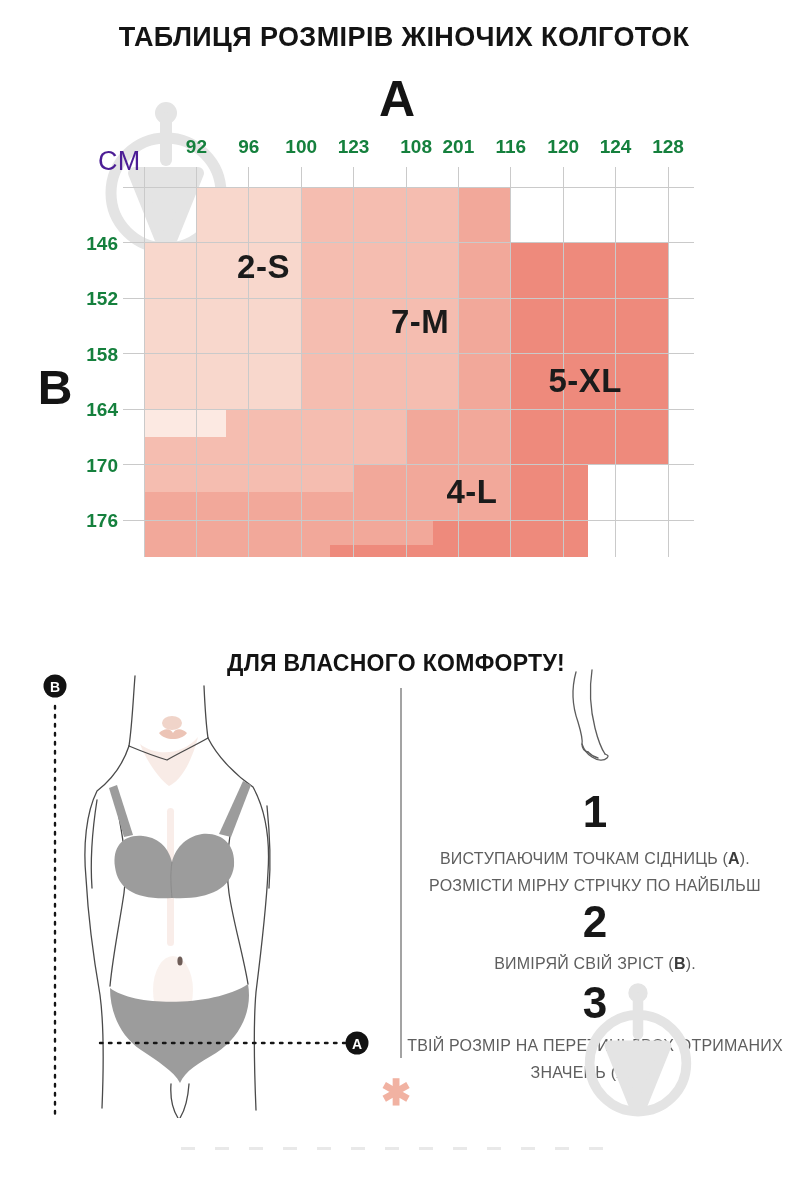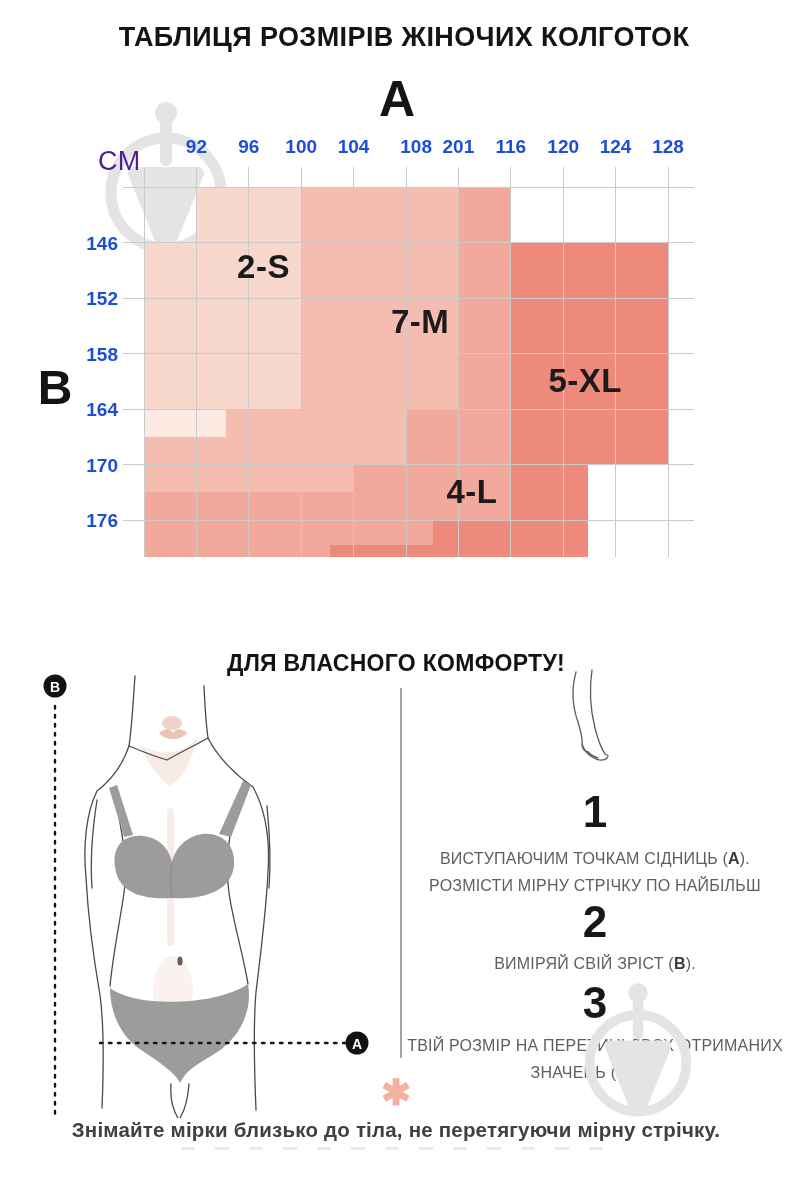--- a/index.html
+++ b/index.html
@@ -10,21 +10,21 @@
          font-size:27px;font-weight:700;letter-spacing:.4px;color:#141414;margin:8px;}
   .axis-a{position:absolute;left:347px;top:70px;width:100px;text-align:center;
           font-size:50px;font-weight:700;color:#141414;}
   .axis-b{position:absolute;left:26px;top:360px;width:58px;text-align:center;
           font-size:48px;font-weight:700;color:#141414;}
   .cm-label{position:absolute;left:98px;top:146px;font-size:27px;font-weight:400;
             letter-spacing:.5px;color:#4c1d95;}
   #chart-layer{position:absolute;left:0;top:0;width:792px;height:600px;}
   .hm-cell{position:absolute;z-index:1;}
   .grid{position:absolute;background:#cacaca;z-index:2;}
-  .tick{position:absolute;z-index:3;font-size:19px;font-weight:700;color:#1d4ed8;text-align:center;}
+  .tick{position:absolute;z-index:3;font-size:19px;font-weight:700;color:#15803d;text-align:center;}
   .yt{text-align:right;}
   .zone-label{position:absolute;z-index:3;font-size:33px;font-weight:700;color:#1b1b1b;
               letter-spacing:.5px;transform:translate(-50%,-50%);white-space:nowrap;}
   .wm{position:absolute;z-index:0;}
   .subtitle{position:absolute;left:0;width:792px;text-align:center;font-size:23px;
             font-weight:700;color:#131313;letter-spacing:.3px;}
   .sub1{top:612px;} .sub2{top:650px;}
   .divider{position:absolute;left:400px;top:688px;width:2px;height:370px;background:#a3a3a3;}
   .rp{position:absolute;left:400px;width:390px;text-align:center;}
   .product-label{top:762px;font-size:15.5px;font-weight:700;letter-spacing:.6px;color:#1c1c1c;}
@@ -90,21 +90,21 @@
       <div class="grid" style="left: 123px; top: 186.5px; width: 571px; height: 1px;"></div>
       <div class="grid" style="left: 123px; top: 242px; width: 571px; height: 1px;"></div>
       <div class="grid" style="left: 123px; top: 297.5px; width: 571px; height: 1px;"></div>
       <div class="grid" style="left: 123px; top: 353px; width: 571px; height: 1px;"></div>
       <div class="grid" style="left: 123px; top: 408.5px; width: 571px; height: 1px;"></div>
       <div class="grid" style="left: 123px; top: 464px; width: 571px; height: 1px;"></div>
       <div class="grid" style="left: 123px; top: 519.5px; width: 571px; height: 1px;"></div>
       <div class="tick" style="left: 170.4px; top: 136px; width: 52px;">92</div>
       <div class="tick" style="left: 222.8px; top: 136px; width: 52px;">96</div>
       <div class="tick" style="left: 275.2px; top: 136px; width: 52px;">100</div>
-      <div class="tick" style="left: 327.6px; top: 136px; width: 52px;">104</div>
+      <div class="tick" style="left: 327.6px; top: 136px; width: 52px;">123</div>
       <div class="tick" style="left: 380px; top: 136px; width: 52px; text-align: right;">108</div>
       <div class="tick" style="left: 432.4px; top: 136px; width: 52px;">201</div>
       <div class="tick" style="left: 484.8px; top: 136px; width: 52px;">116</div>
       <div class="tick" style="left: 537.2px; top: 136px; width: 52px;">120</div>
       <div class="tick" style="left: 589.6px; top: 136px; width: 52px;">124</div>
       <div class="tick" style="left: 642px; top: 136px; width: 52px;">128</div>
       <div class="tick yt" style="left: 58px; top: 232.5px; width: 60px;">146</div>
       <div class="tick yt" style="left: 58px; top: 288px; width: 60px;">152</div>
       <div class="tick yt" style="left: 58px; top: 343.5px; width: 60px;">158</div>
       <div class="tick yt" style="left: 58px; top: 399px; width: 60px;">164</div>
@@ -198,16 +198,15 @@
   <svg class="wm" style="left:580px;top:978px" width="116" height="145" viewBox="0 0 132 165">
     <g fill="#e4e4e4">
       <circle cx="66" cy="97" r="55" fill="none" stroke="#e4e4e4" stroke-width="11"></circle>
       <circle cx="66" cy="17" r="11"></circle>
       <rect x="60" y="16" width="12" height="54" rx="6"></rect>
       <path d="M34,77 L98,77 L71,144 Q66,153 61,144 Z" stroke="#e4e4e4" stroke-width="12" stroke-linejoin="round"></path>
     </g>
   </svg>
 
   <div class="asterisk">✱</div>
-  <div class="footnote">Знімайте мірки близько до тіла, не перетягуючи мірну стрічку.</div>
   <div class="faint-line"></div>
 
 </div>
 
 </body></html>

